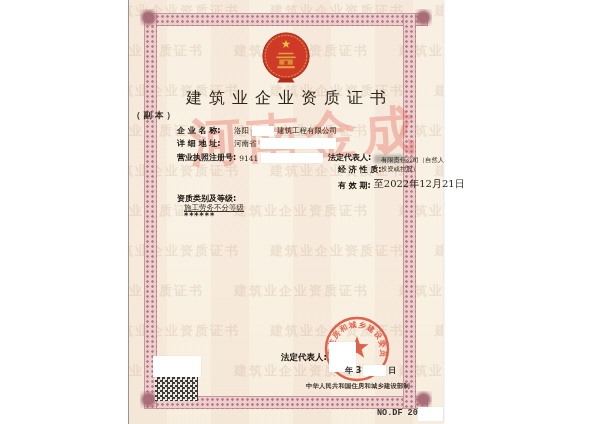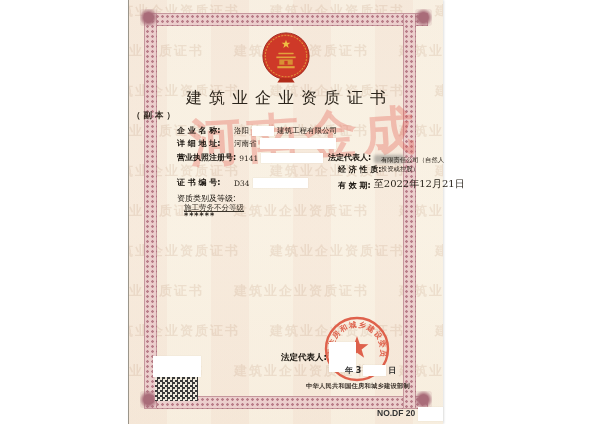--- a/index.html
+++ b/index.html
@@ -37,42 +37,42 @@
     font-size:8.5px;font-weight:bold;letter-spacing:3px;color:#2b241b;text-indent:3px;}
   
   .frow{position:absolute;display:flex;align-items:flex-end;gap:3px;}
   .flabel{font-size:8px;font-weight:bold;color:#17120c;white-space:nowrap;}
   .flabel.w54{display:inline-block;min-width:54px;}
   .fval{font-family:"DejaVu Serif","Liberation Serif",serif;font-size:7.5px;color:#2a241c;white-space:nowrap;}
   .redact{display:inline-block;background:#ffffff;box-shadow:0 0 1px rgba(90,80,60,0.18);}
   .blurval{width:30px;height:8px;background:#b6b1a8;filter:blur(1.5px);border-radius:2px;}
   .econ-val{position:absolute;left:252px;top:156px;width:64px;font-family:"DejaVu Serif","Liberation Serif",serif;
     font-size:6.3px;line-height:8.5px;color:#2a241c;}
-  .grade-label{position:absolute;left:48px;top:193px;font-size:8px;font-weight:normal;color:#17120c;}
+  .grade-label{position:absolute;left:48px;top:193px;font-size:8px;font-weight:bold;color:#17120c;}
   .grade-value{position:absolute;left:55px;top:203px;font-family:"DejaVu Serif","Liberation Serif",serif;
     font-size:7.5px;color:#3a332a;text-decoration:underline;}
   .grade-stars{position:absolute;left:55px;top:212px;font-size:8px;font-weight:bold;letter-spacing:1px;color:#221c15;}
   
   .issuer-label{position:absolute;left:152px;top:352px;font-size:8.5px;font-weight:bold;color:#17120c;}
   .seal{position:absolute;left:194px;top:314px;opacity:0.92;}
   .cover{position:absolute;background:#ffffff;box-shadow:0 0 1px rgba(90,80,60,0.15);}
   .cover.authority{left:200px;top:342px;width:27px;height:30px;}
   .cover.qr-top{left:24px;top:356px;width:48px;height:21px;}
   .cover.serial{left:289px;top:407px;width:25px;height:14px;}
   .dateline{position:absolute;left:216px;top:365px;display:flex;align-items:center;gap:2px;
     font-size:8px;font-weight:bold;color:#2a2a2a;}
   .date-redact{width:23px;height:11px;background:#ffffff;box-shadow:0 0 1px rgba(90,80,60,0.15);}
   .ministry{position:absolute;left:177px;top:382px;font-size:6.3px;font-weight:bold;
     letter-spacing:0.2px;color:#3d342c;white-space:nowrap;}
   .qr{position:absolute;left:26px;top:377px;width:43px;height:24px;
     background:repeating-conic-gradient(#3a3a3a 0% 25%, #efe9dc 0% 50%);background-size:5px 5px;}
   
   .query-line{position:absolute;left:5px;top:410px;font-size:6.5px;font-weight:bold;
     letter-spacing:0.2px;color:#241f18;white-space:nowrap;}
-  .serial-no{position:absolute;left:248px;top:408px;font-family:Liberation Sans, sans-serif;
+  .serial-no{position:absolute;left:248px;top:408px;font-family:Liberation Mono, monospace;
     font-size:8.5px;font-weight:bold;color:#333;white-space:nowrap;}
 </style>
 </head>
 <body>
 
 <div class="stage">
   <div class="paper">
 
     <div class="wm-layer">
       <div class="wm-row" style="top:2px">建筑业企业资质证书　　建筑业企业资质证书　　建筑业企业资质证书</div>
@@ -122,25 +122,20 @@
       <span class="flabel w54">企 业 名 称:</span>
       <span class="fval">洛阳</span>
       <span class="redact" style="width:22px;height:10px"></span>
       <span class="fval">建筑工程有限公司</span>
     </div>
     <div class="frow" style="left:48px;top:152px">
       <span class="flabel">营业执照注册号:</span>
       <span class="fval">9141</span>
       <span class="redact" style="width:62px;height:10px"></span>
     </div>
-    <div class="frow" style="left:48px;top:177px">
-      <span class="flabel w54">证 书 编 号:</span>
-      <span class="fval">D34</span>
-      <span class="redact" style="width:55px;height:10px"></span>
-    </div>
 
     <div class="frow" style="left:199px;top:152px">
       <span class="flabel">法定代表人:</span>
       <span class="blurval"></span>
     </div>
     <div class="frow" style="left:209px;top:164px">
       <span class="flabel">经 济 性 质:</span>
     </div>
     <div class="econ-val">有限责任公司（自然人投资或控股）</div>
     <div class="frow" style="left:209px;top:177px">

